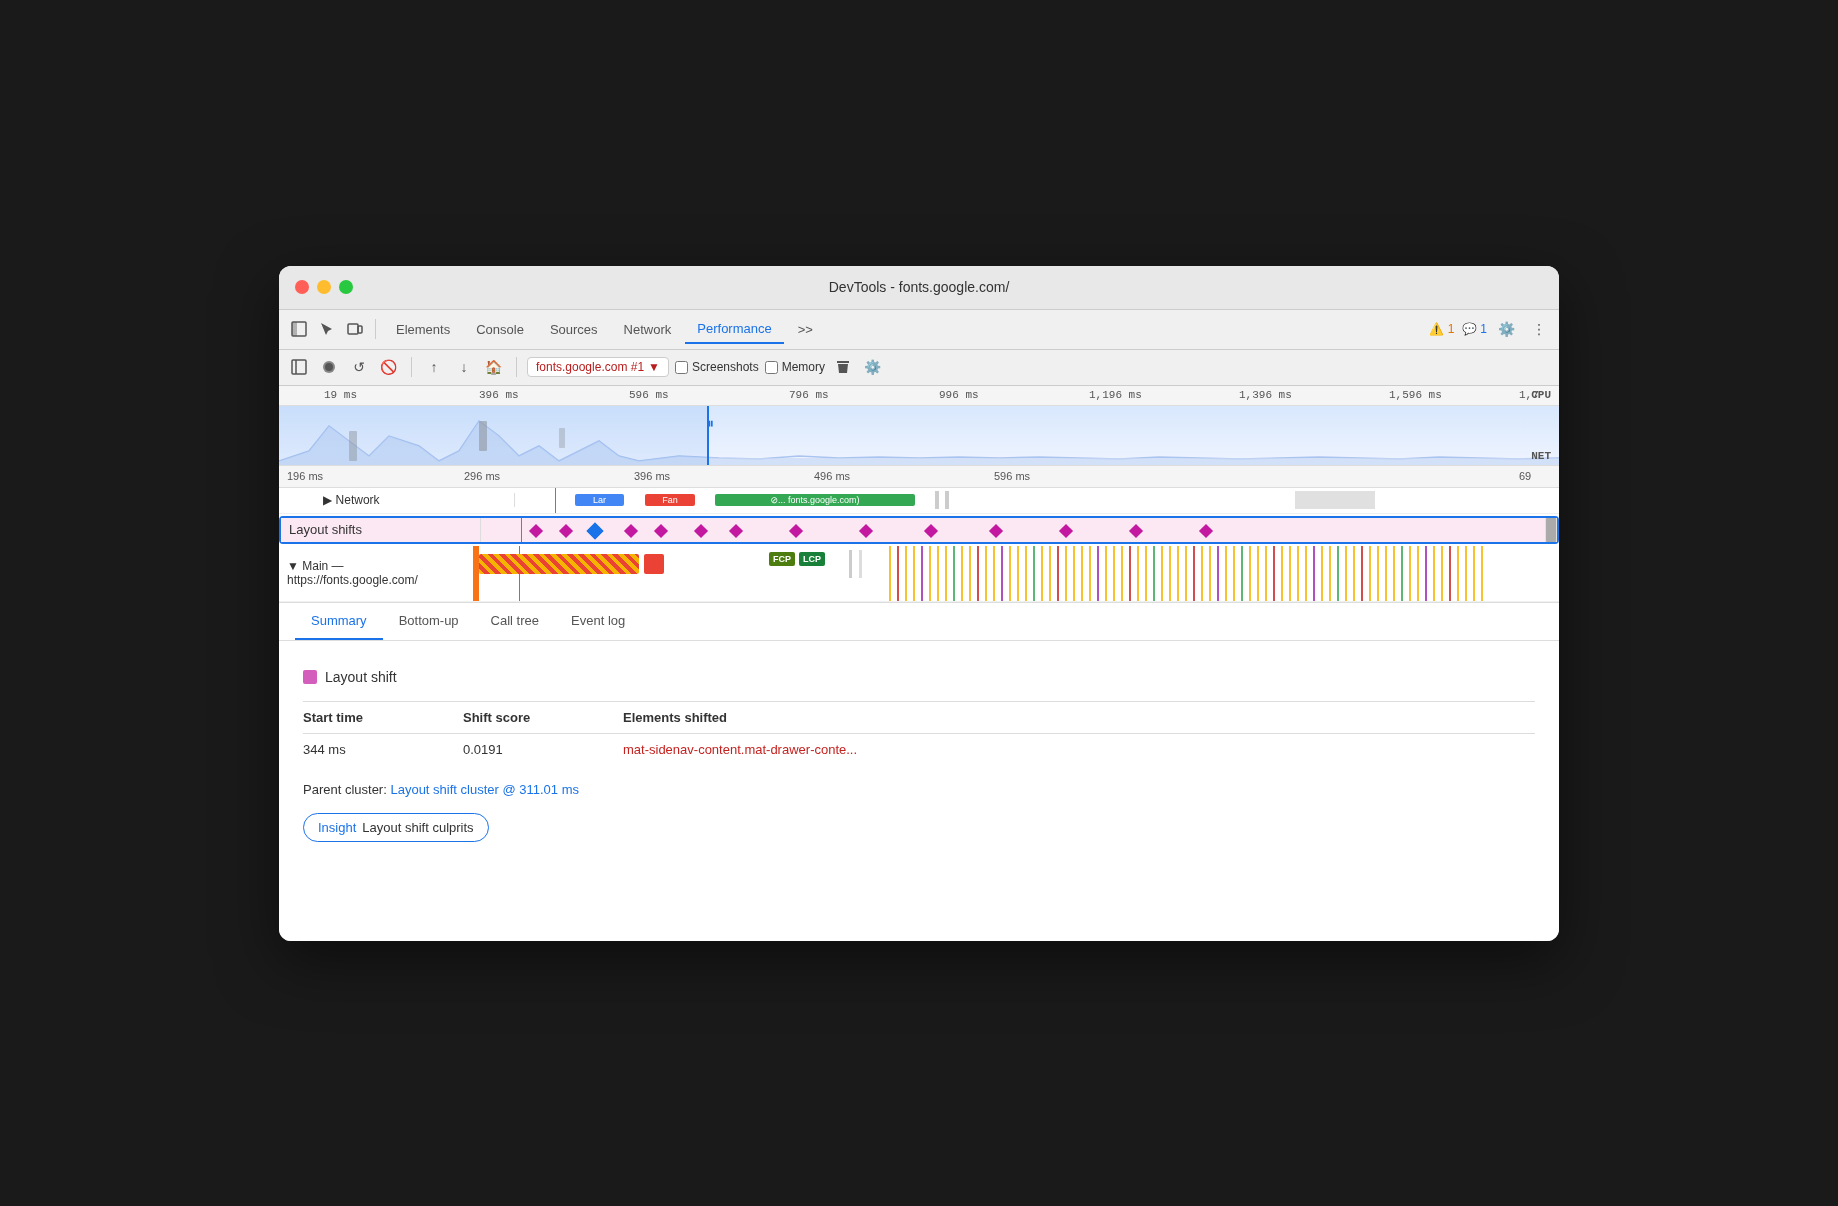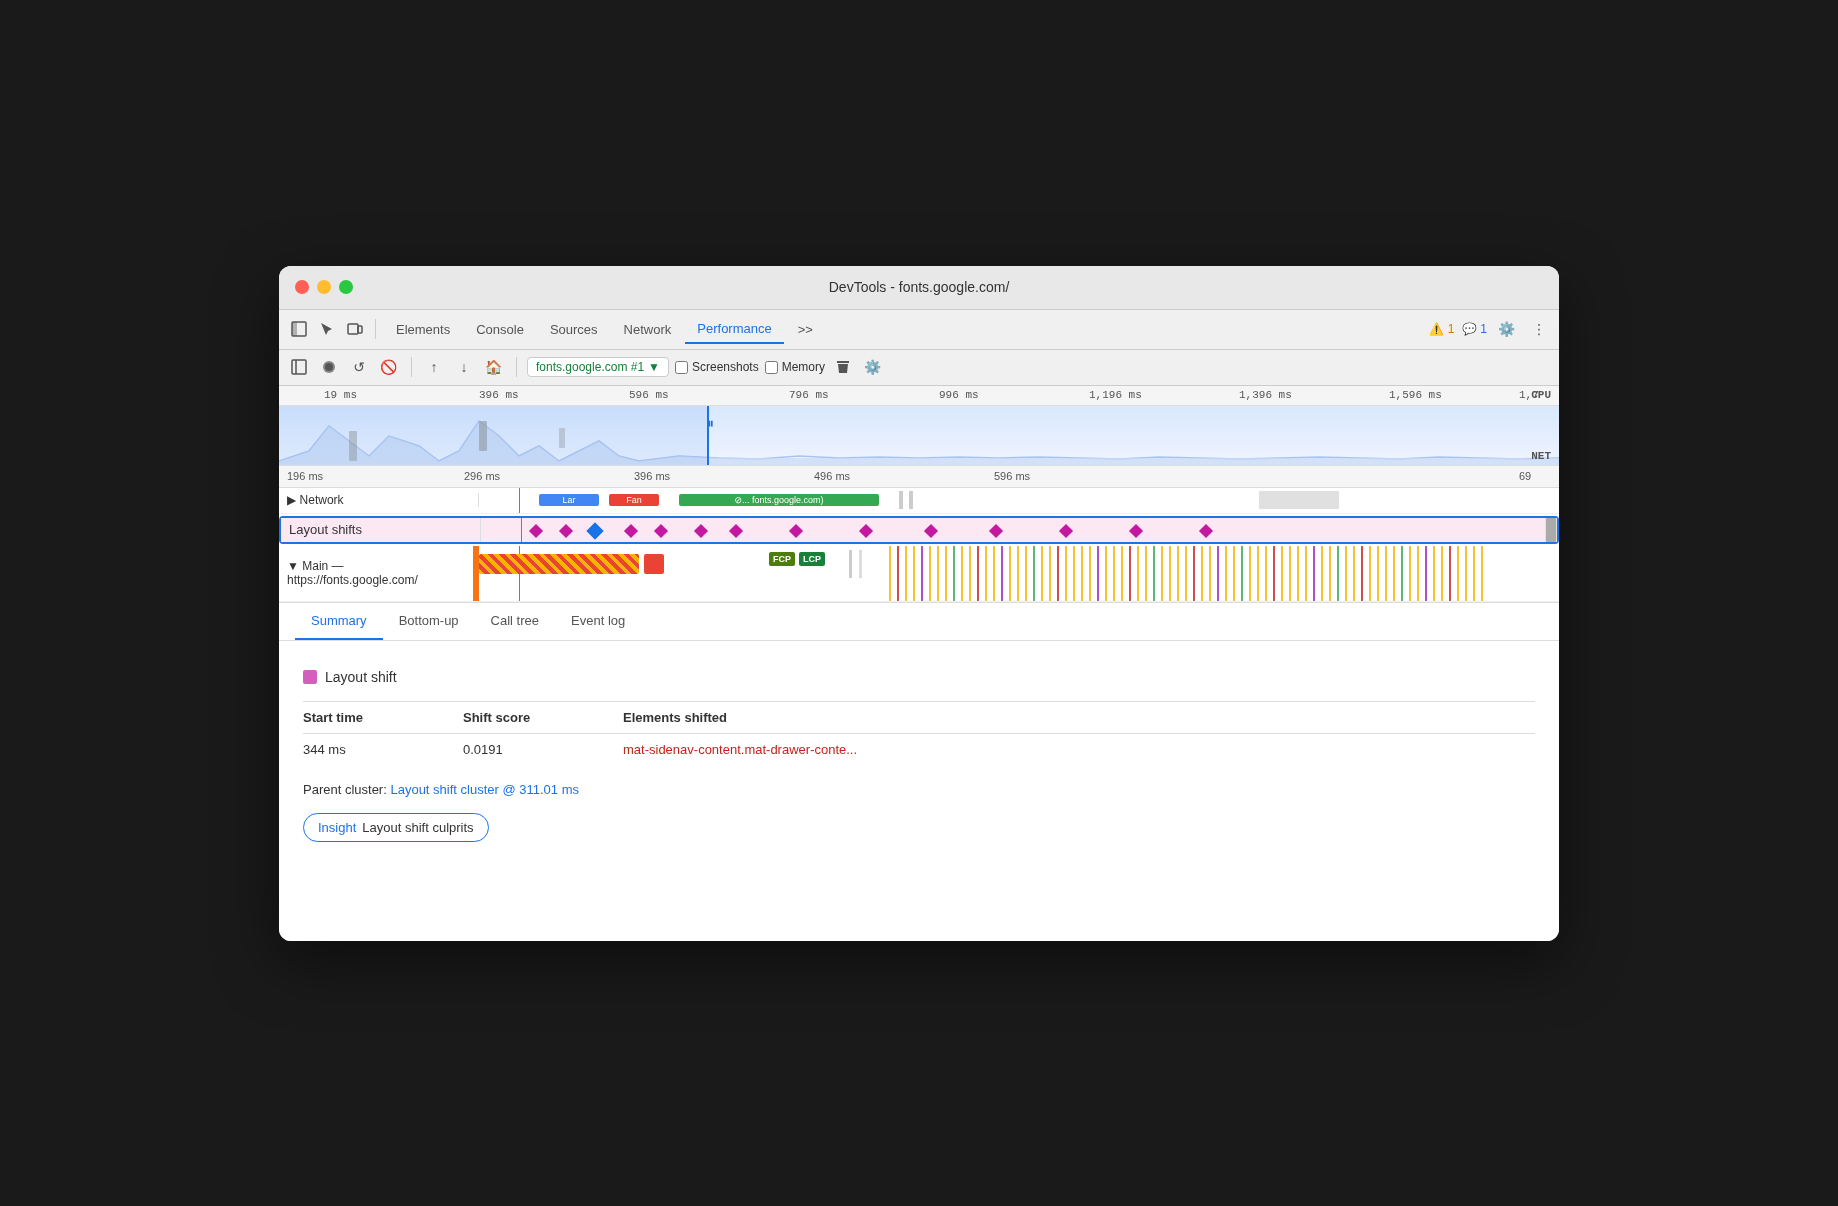--- a/index.html
+++ b/index.html
@@ -120,21 +120,21 @@
       gap: 6px;
     }
     .perf-url-selector {
       display: flex;
       align-items: center;
       background: white;
       border: 1px solid #ccc;
       border-radius: 4px;
       padding: 2px 8px;
       font-size: 12px;
-      color: #15803d;
+      color: #b91c1c;
       gap: 4px;
       cursor: pointer;
     }
     .checkbox-label {
       display: flex;
       align-items: center;
       gap: 4px;
       font-size: 12px;
       color: #333;
       cursor: pointer;
@@ -287,20 +287,21 @@
       cursor: pointer;
       background: white;
     }
     .insight-label {
       color: #1a73e8;
       font-weight: 500;
     }
     
     .track-row-network {
       background: #fff;
+      padding-left: 36px;
     }
   </style>
 </head>
 <body>
 
 <div class="window">
 
   <div class="title-bar">
     <div class="traffic-lights">
       <div class="traffic-light tl-red"></div>
@@ -438,21 +439,21 @@
     </div>
 
     <div class="track-row track-row-network" style="height:26px;">
       <div class="track-label">
         <span>▶ Network</span>
       </div>
       <div class="track-content" style="position:relative;">
 
         <div style="position:absolute; left:40px; top:0; width:1px; height:100%; background:#34a853;"></div>
 
-        <div style="position:absolute; left:60px; top:6px; width:60px; height:12px; background:#4285f4; border-radius:2px; font-size:9px; color:white; display:flex;align-items:center;justify-content:center;">Lar</div>
+        <div style="position:absolute; left:60px; top:6px; width:49px; height:12px; background:#4285f4; border-radius:2px; font-size:9px; color:white; display:flex;align-items:center;justify-content:center;">Lar</div>
         <div style="position:absolute; left:130px; top:6px; width:50px; height:12px; background:#ea4335; border-radius:2px; font-size:9px; color:white; display:flex;align-items:center;justify-content:center;">Fan</div>
         <div style="position:absolute; left:200px; top:6px; width:200px; height:12px; background:#34a853; border-radius:2px; font-size:9px; color:white; display:flex;align-items:center;justify-content:center;">⊘... fonts.google.com)</div>
 
         <div style="position:absolute; left:420px; top:3px; width:4px; height:18px; background:#ccc;"></div>
         <div style="position:absolute; left:430px; top:3px; width:4px; height:18px; background:#ccc;"></div>
         <div style="position:absolute; left:780px; top:3px; width:80px; height:18px; background:#e0e0e0;"></div>
       </div>
     </div>
 
     <div class="layout-shifts-row" style="display:flex; align-items:center; border:2px solid #1a73e8; border-radius:4px; margin:2px 0; position:relative;">

